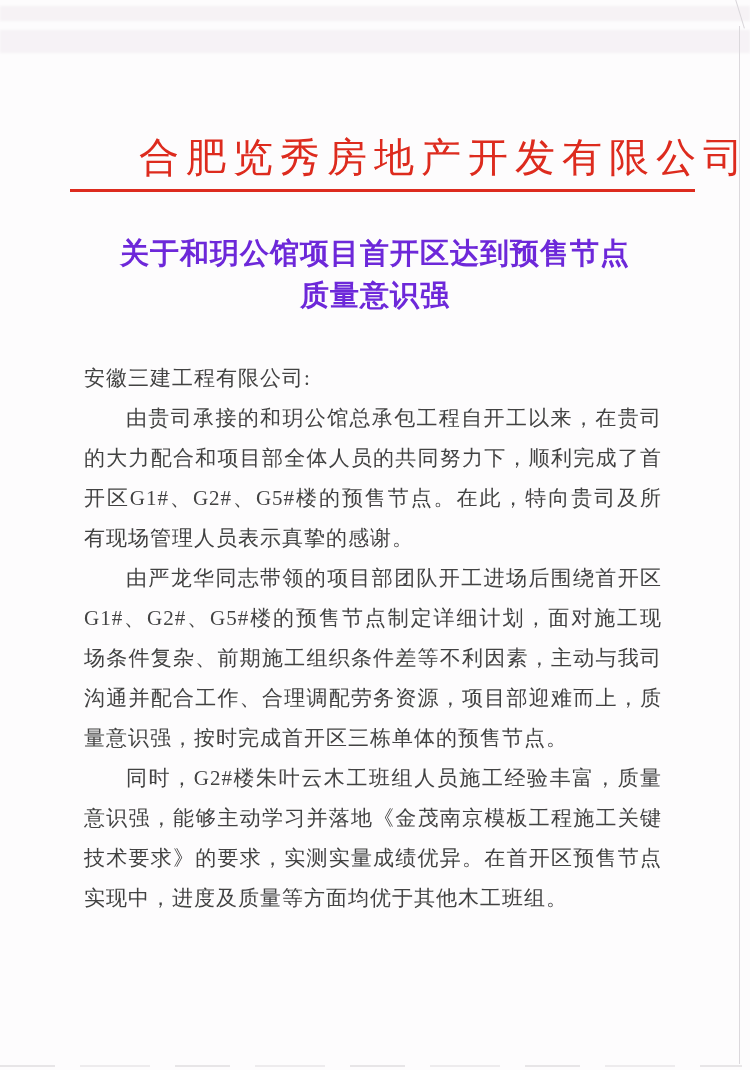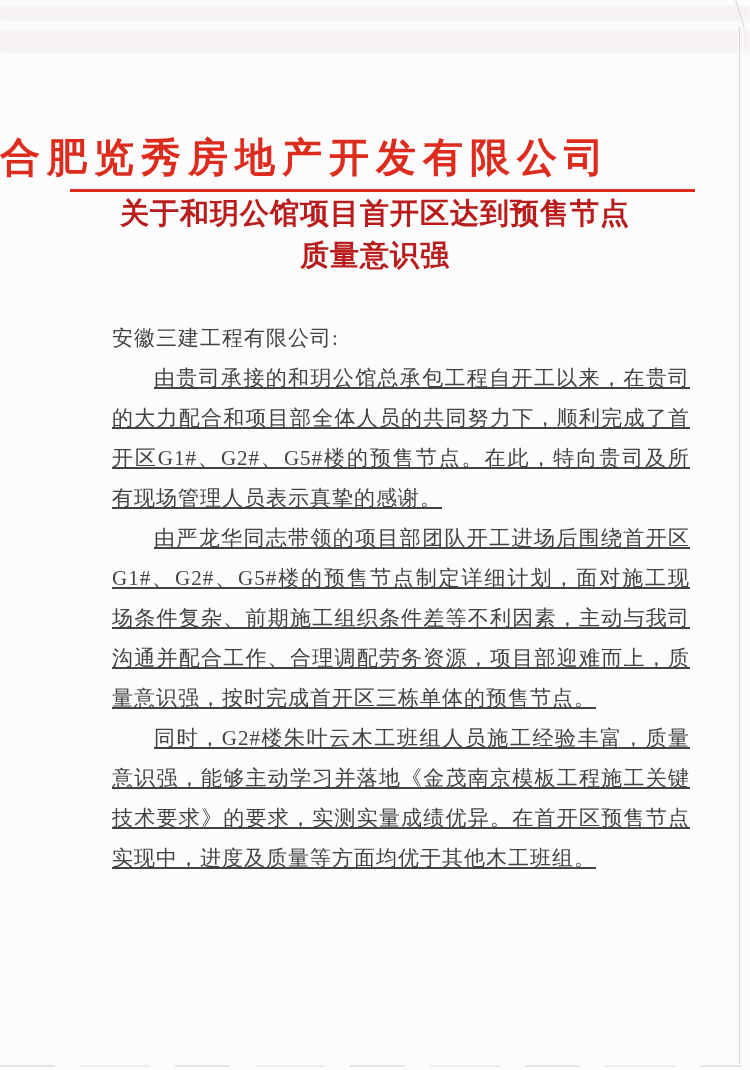--- a/index.html
+++ b/index.html
@@ -56,64 +56,64 @@
       rgba(231,229,231,0) 55px, rgba(231,229,231,0) 80px,
       #edebed 80px, #edebed 150px,
       rgba(231,229,231,0) 150px, rgba(231,229,231,0) 175px
     );
   }
 
   
   .company-header {
     padding-top: 136px;
     line-height: 44px;
-    text-align: left;
+    text-align: right;
     font-size: 40px;
-    font-weight: 700;
+    font-weight: 400;
     letter-spacing: 7px;
     color: #dd2b1e;
     white-space: nowrap;
   }
   .header-divider {
     margin-top: 9px;
     margin-left: 70px;
     width: 625px;
     height: 3px;
     background: #dd2b1e;
   }
 
   
   .letter-title {
+    margin-top: 40px;
     text-align: center;
     font-size: 29px;
     font-weight: 700;
     line-height: 42px;
-    color: #b91c1c;
+    color: #6d28d9;
     letter-spacing: 1px;
   }
 
   
   .letter-body {
     margin-top: 42px;
-    margin-left: 112px;
+    margin-left: 84px;
     width: 578px;
     font-size: 21px;
     line-height: 40px;
     letter-spacing: 1px;
     color: #424242;
     text-align: justify;
     text-justify: inter-character;
   }
   .salutation {
     margin: 0;
   }
   .letter-body p.para {
     margin: 0;
     text-indent: 2em;
-    text-decoration: underline;
   }
 </style>
 </head>
 <body>
 
 <div class="page">
 
   <div class="scan-band-1"></div>
   <div class="scan-band-2"></div>
   <div class="corner-fold"></div>

